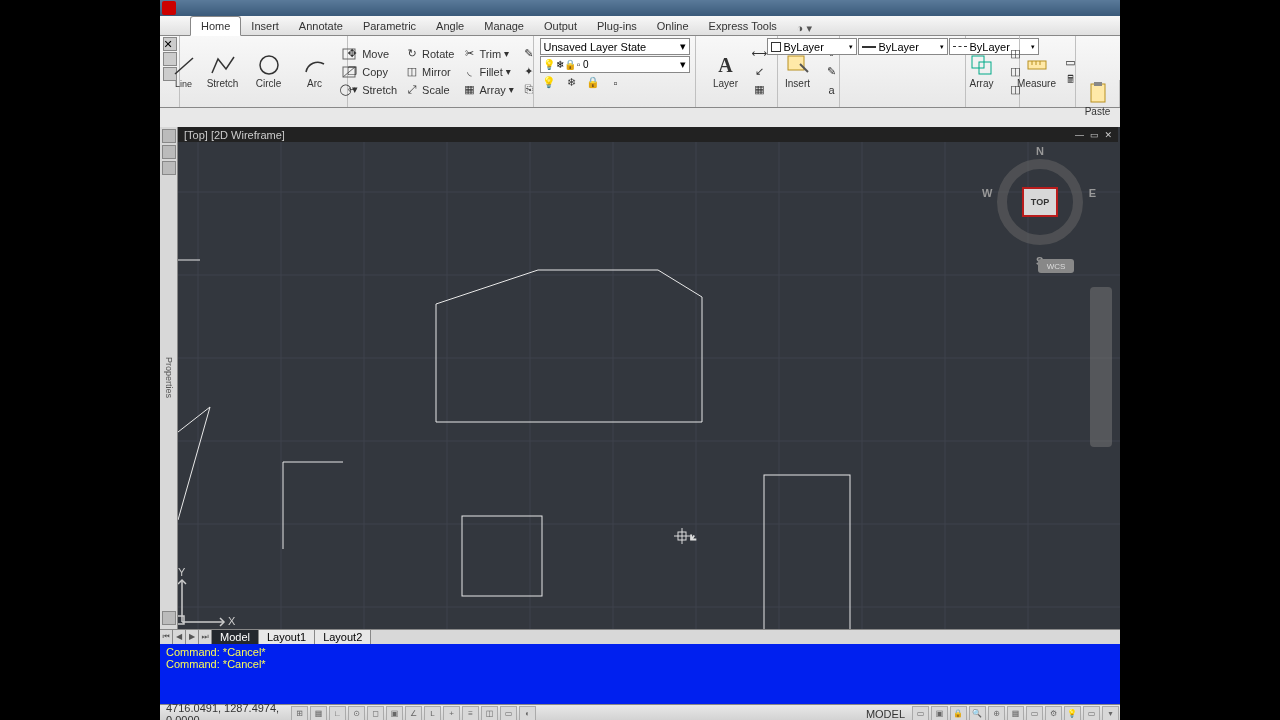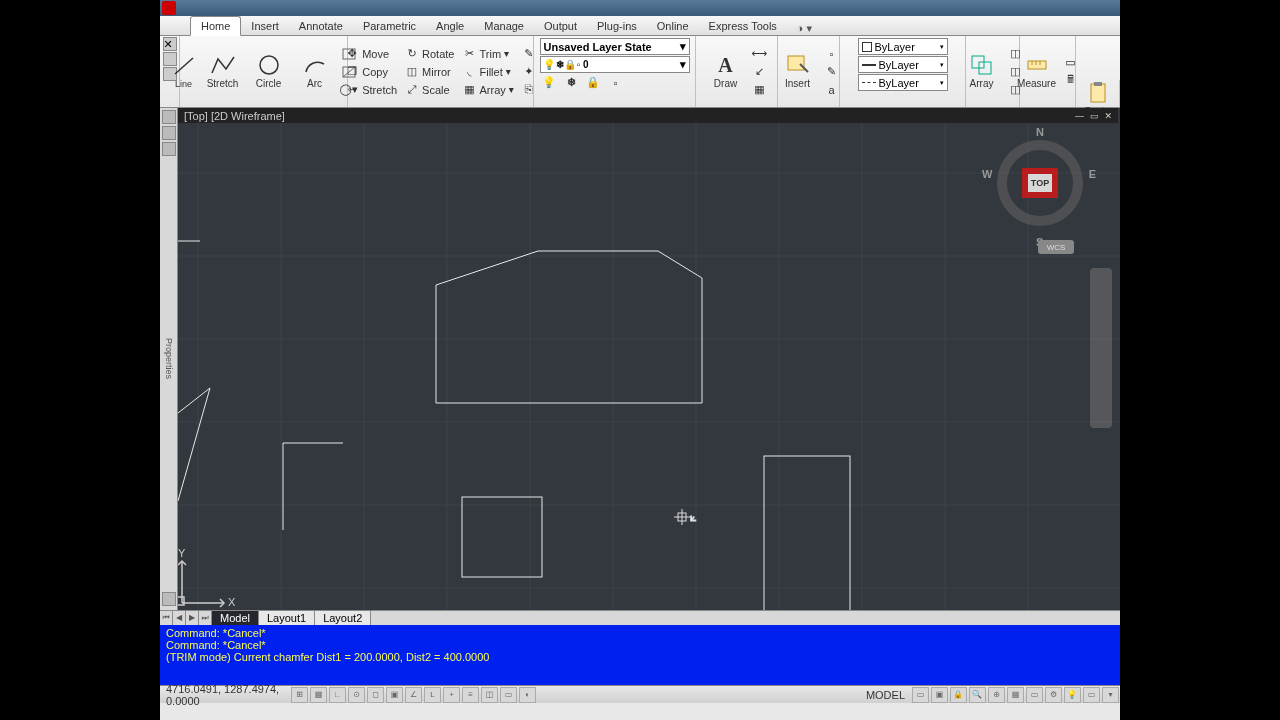--- a/index.html
+++ b/index.html
@@ -28,35 +28,35 @@
 .layer-combo { height: 17px; width: 150px; background: #fff; border: 1px solid #888; font-size: 10px; padding: 1px 3px; display: flex; align-items: center; }
 .bylayer { height: 17px; width: 90px; background: #fff; border: 1px solid #888; font-size: 10px; padding: 1px 3px; display: flex; align-items: center; gap: 3px; }
 .bylayer::after { content: "▾"; margin-left: auto; font-size: 7px; }
 
 
 .panel-bar { height: 14px; background: linear-gradient(#e0e0e0, #d0d0d0); display: flex; border-bottom: 1px solid #888; font-size: 10px; color: #555; }
 .panel-bar > div { border-right: 1px solid #c0c0c0; text-align: center; display: flex; align-items: center; justify-content: center; gap: 2px; }
 .panel-bar > div::after { content: "▾"; font-size: 7px; }
 
 
-.vp-wrap { position: relative; height: 502px; background: #33373e; }
+.vp-wrap { position: relative; height: 502px; background: #33373e; margin-top: 19px; }
 .vp-title { position: absolute; left: 18px; top: 0; height: 15px; background: #222; color: #ccc; font-size: 10px; padding: 1px 6px; width: 940px; display: flex; align-items: center; }
 .vp-title-ctrls { margin-left: auto; display: flex; gap: 6px; }
 .vp-title-ctrls span { cursor: pointer; font-size: 9px; }
 .sidebar { position: absolute; left: 0; top: 0; width: 18px; height: 100%; background: #d8d8d8; border-right: 1px solid #888; display: flex; flex-direction: column; align-items: center; gap: 2px; padding-top: 2px; }
 .sidebar .sb-icn { width: 14px; height: 14px; background: #bbb; border: 1px solid #888; cursor: pointer; }
 .sidebar .sb-txt { writing-mode: vertical-rl; font-size: 9px; color: #555; margin-top: 180px; }
 .canvas { position: absolute; left: 18px; top: 15px; width: 942px; height: 487px; }
 .canvas svg { width: 100%; height: 100%; }
 .grid line { stroke: #3e434c; stroke-width: 1; }
 
 
 .viewcube { position: absolute; right: 30px; top: 20px; width: 100px; height: 110px; }
 .cube-ring { position: absolute; left: 50%; top: 50%; width: 86px; height: 86px; margin: -43px 0 0 -43px; border: 10px solid rgba(100,100,100,0.55); border-radius: 50%; }
-.cube { position: absolute; left: 50%; top: 50%; width: 36px; height: 30px; margin: -15px 0 0 -18px; background: #d8d8d8; border: 6px solid #b91c1c; display: flex; align-items: center; justify-content: center; font-size: 9px; color: #333; font-weight: bold; cursor: pointer; }
+.cube { position: absolute; left: 50%; top: 50%; width: 36px; height: 30px; margin: -15px 0 0 -18px; background: #d8d8d8; border: 2px solid #b91c1c; display: flex; align-items: center; justify-content: center; font-size: 9px; color: #333; font-weight: bold; cursor: pointer; }
 .compass { position: absolute; font-size: 11px; color: #999; font-weight: bold; }
 .compass.n { left: 46px; top: -2px; } .compass.s { left: 46px; bottom: -10px; }
 .compass.w { left: -8px; top: 40px; } .compass.e { right: -6px; top: 40px; }
 .wcs-badge { position: absolute; right: 46px; top: 132px; width: 36px; height: 14px; background: #888; border-radius: 3px; font-size: 8px; color: #ddd; display: flex; align-items: center; justify-content: center; }
 
 
 .navbar { position: absolute; right: 8px; top: 160px; width: 22px; height: 160px; background: rgba(120,120,120,0.5); border-radius: 4px; }
 
 
 .layout-tabs { height: 15px; background: #d8d8d8; display: flex; align-items: center; font-size: 10px; border-top: 1px solid #888; }
@@ -212,21 +212,21 @@
               <div class="icn">✦</div>
             </div>
           <div class="small-btn">
               <div class="icn">⎘</div>
             </div>
         </div>
       </div>
     </div>
 
     <div class="panel" style="width:162px;">
-      <div class="panel-body" style="flex-direction:column; align-items:flex-start; gap:1px;font-weight:bold;">
+      <div class="panel-body" style="flex-direction:column; align-items:flex-start; gap:1px;">
         <div class="layer-combo">
             <span>Unsaved Layer State</span>
             <span style="margin-left:auto">▾</span>
           </div>
         <div class="layer-combo">💡❄🔒▫ 0 <span style="margin-left:auto">▾</span></div>
         <div style="display:flex;gap:2px;">
           <div class="small-btn">
               <div class="icn">💡</div>
             </div>
           <div class="small-btn">
@@ -239,21 +239,21 @@
               <div class="icn">▫</div>
             </div>
         </div>
       </div>
     </div>
 
     <div class="panel" style="width:82px;">
       <div class="panel-body">
         <div class="big-btn">
           <div class="icn" style="font-size:20px; font-family:serif; font-weight:bold; color:#333">A</div>
-          <span class="lbl">Draw</span>
+          <span class="lbl">Layer</span>
         </div>
         <div class="col">
           <div class="small-btn">
               <div class="icn">⟷</div>
             </div>
           <div class="small-btn">
               <div class="icn">↙</div>
             </div>
           <div class="small-btn">
               <div class="icn">▦</div>
@@ -281,21 +281,21 @@
               <div class="icn">✎</div>
             </div>
           <div class="small-btn">
               <div class="icn">a</div>
             </div>
         </div>
       </div>
     </div>
 
     <div class="panel" style="width:126px;">
-      <div class="panel-body" style="flex-direction:column; gap:1px; align-items:stretch;">
+      <div class="panel-body" style="gap:1px; align-items:stretch;">
         <div class="bylayer">
             <span style="width:10px;height:10px;background:#fff;border:1px solid #333"></span>
             <span>ByLayer</span>
           </div>
         <div class="bylayer">
             <span style="width:14px;border-top:2px solid #333"></span>
             <span>ByLayer</span>
           </div>
         <div class="bylayer">
             <span style="width:14px;border-top:1px dashed #333"></span>
@@ -454,21 +454,20 @@
       <span>⏭</span>
     </div>
     <div class="lt active">Model</div>
     <div class="lt">Layout1</div>
     <div class="lt">Layout2</div>
   </div>
 
   <div class="cmd-hist">
     <div>Command: *Cancel*</div>
     <div>Command: *Cancel*</div>
-    <div>(TRIM mode) Current chamfer Dist1 = 200.0000, Dist2 = 400.0000</div>
   </div>
 
   <div class="status">
     <div class="coords">4716.0491, 1287.4974, 0.0000</div>
     <div class="sb-btn">⊞</div>
     <div class="sb-btn">▦</div>
     <div class="sb-btn">∟</div>
     <div class="sb-btn">⊙</div>
     <div class="sb-btn">◻</div>
     <div class="sb-btn">▣</div>

